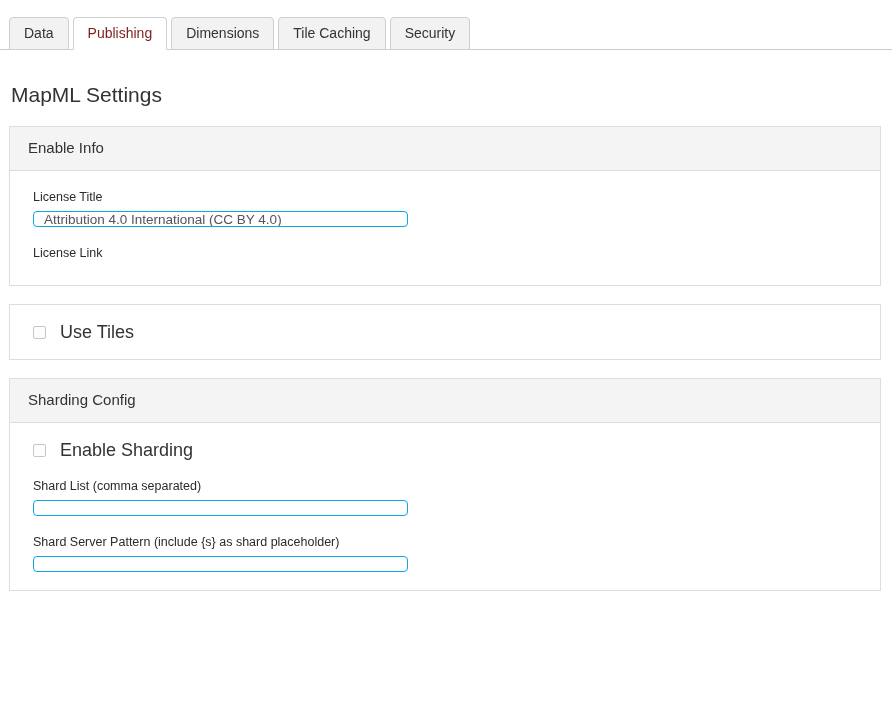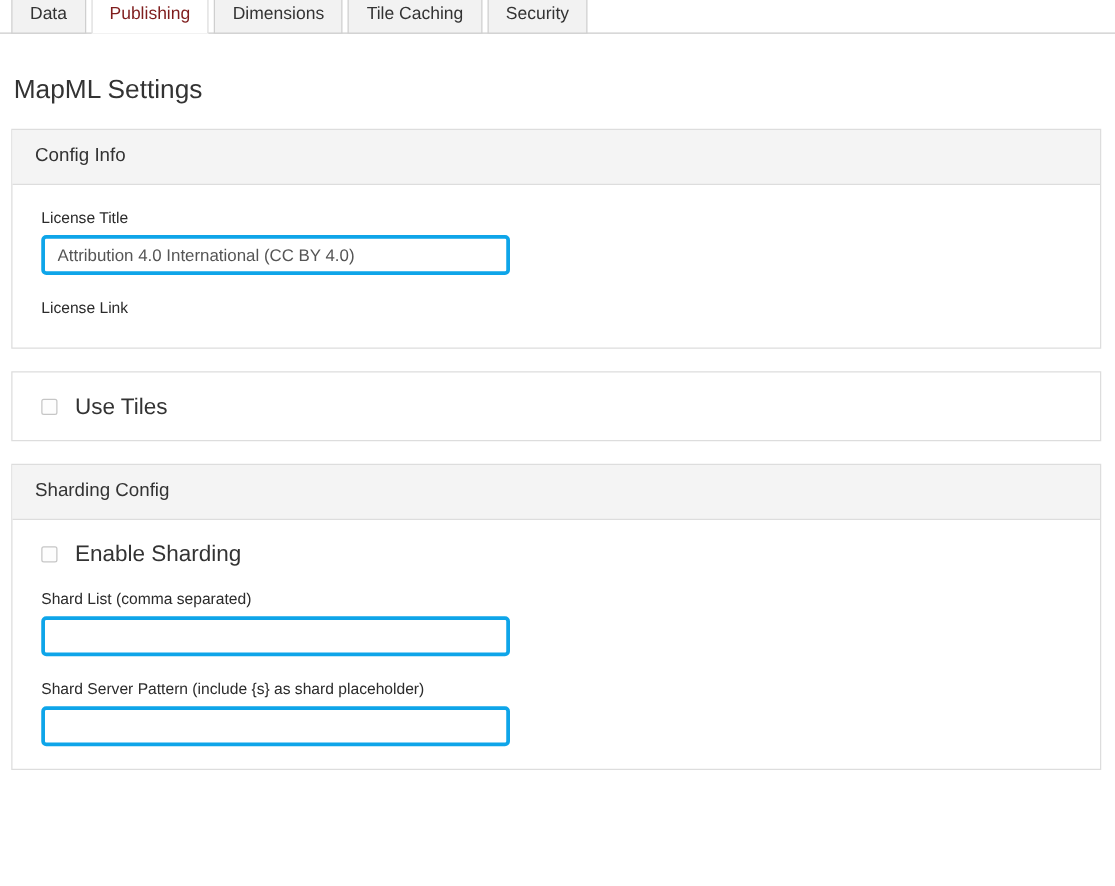--- a/index.html
+++ b/index.html
@@ -11,21 +11,21 @@
     height: 709px;
     background: #ffffff;
     font-family: "Liberation Sans", sans-serif;
     color: #333333;
     overflow: hidden;
   }
 
   
   .tab-strip {
     position: relative;
-    height: 27px;
+    height: 50px;
     padding: 9px 0 0 9px;
     box-sizing: border-box;
     border-bottom: 1px solid #cccccc;
     display: flex;
     align-items: flex-end;
     gap: 4px;
   }
   .tab {
     background: #f2f2f2;
     border: 1px solid #cfcfcf;
@@ -81,27 +81,27 @@
     margin: 0 0 6px 7px;
     line-height: 16px;
   }
   .field-label.spaced {
     margin-top: 18px;
   }
   .text-input {
     display: block;
     width: 375px;
     box-sizing: border-box;
-    height: 32px;
+    height: 16px;
     padding: 4px 10px;
     font-family: "Liberation Sans", sans-serif;
     font-size: 13.5px;
     color: #555555;
     background: #ffffff;
-    border: 3px solid #0ea5e9;
+    border: 1px solid #0ea5e9;
     border-radius: 4px;
     margin-left: 7px;
     outline: none;
   }
   .text-input::placeholder { color: #aaaaaa; }
 
   .check-row {
     display: flex;
     align-items: center;
     margin-left: 7px;
@@ -137,21 +137,21 @@
   <div class="tab">Data</div>
   <div class="tab active">Publishing</div>
   <div class="tab">Dimensions</div>
   <div class="tab">Tile Caching</div>
   <div class="tab">Security</div>
 </div>
 
 <h1 class="page-title">MapML Settings</h1>
 
 <section class="panel">
-  <div class="panel-header">Config Info</div>
+  <div class="panel-header">Enable Info</div>
   <div class="panel-body">
     <div class="field-label">License Title</div>
     <input class="text-input" type="text" value="Attribution 4.0 International (CC BY 4.0)" style="">
     <div class="field-label spaced">License Link</div>
   </div>
 </section>
 
 <section class="panel">
   <div class="panel-body">
     <div class="check-row">

